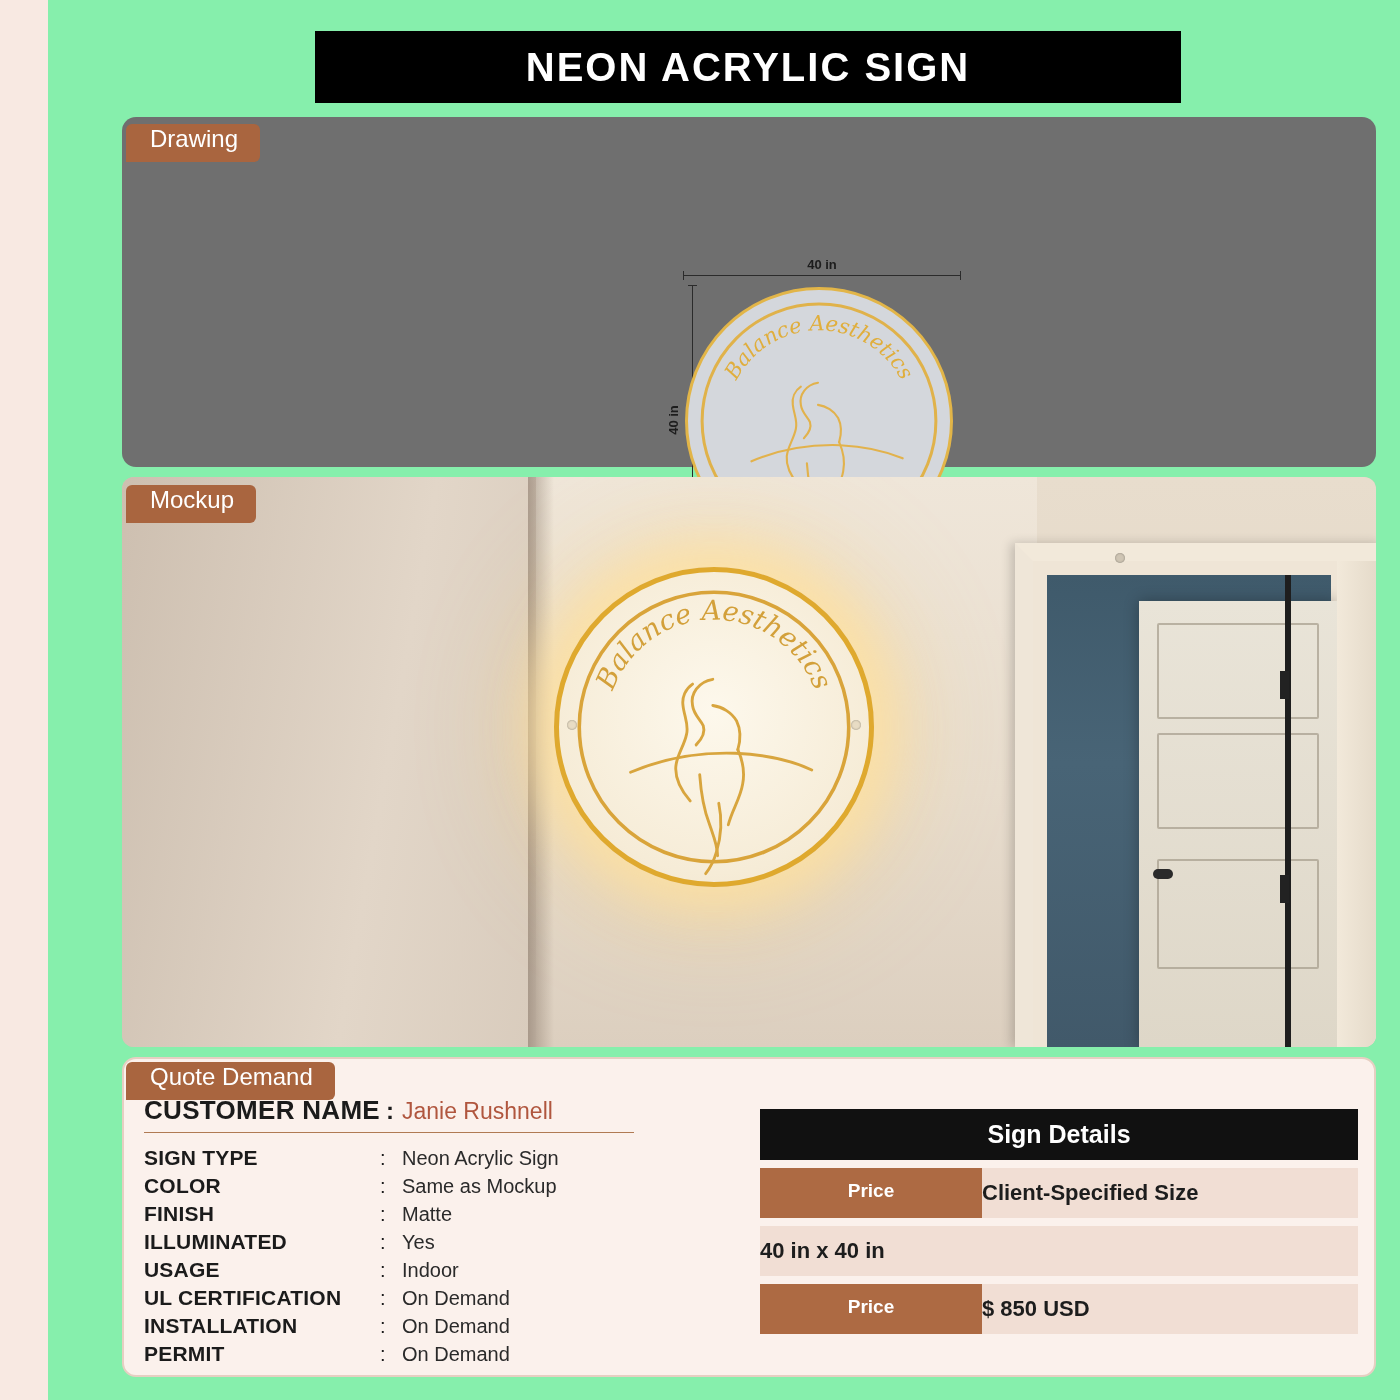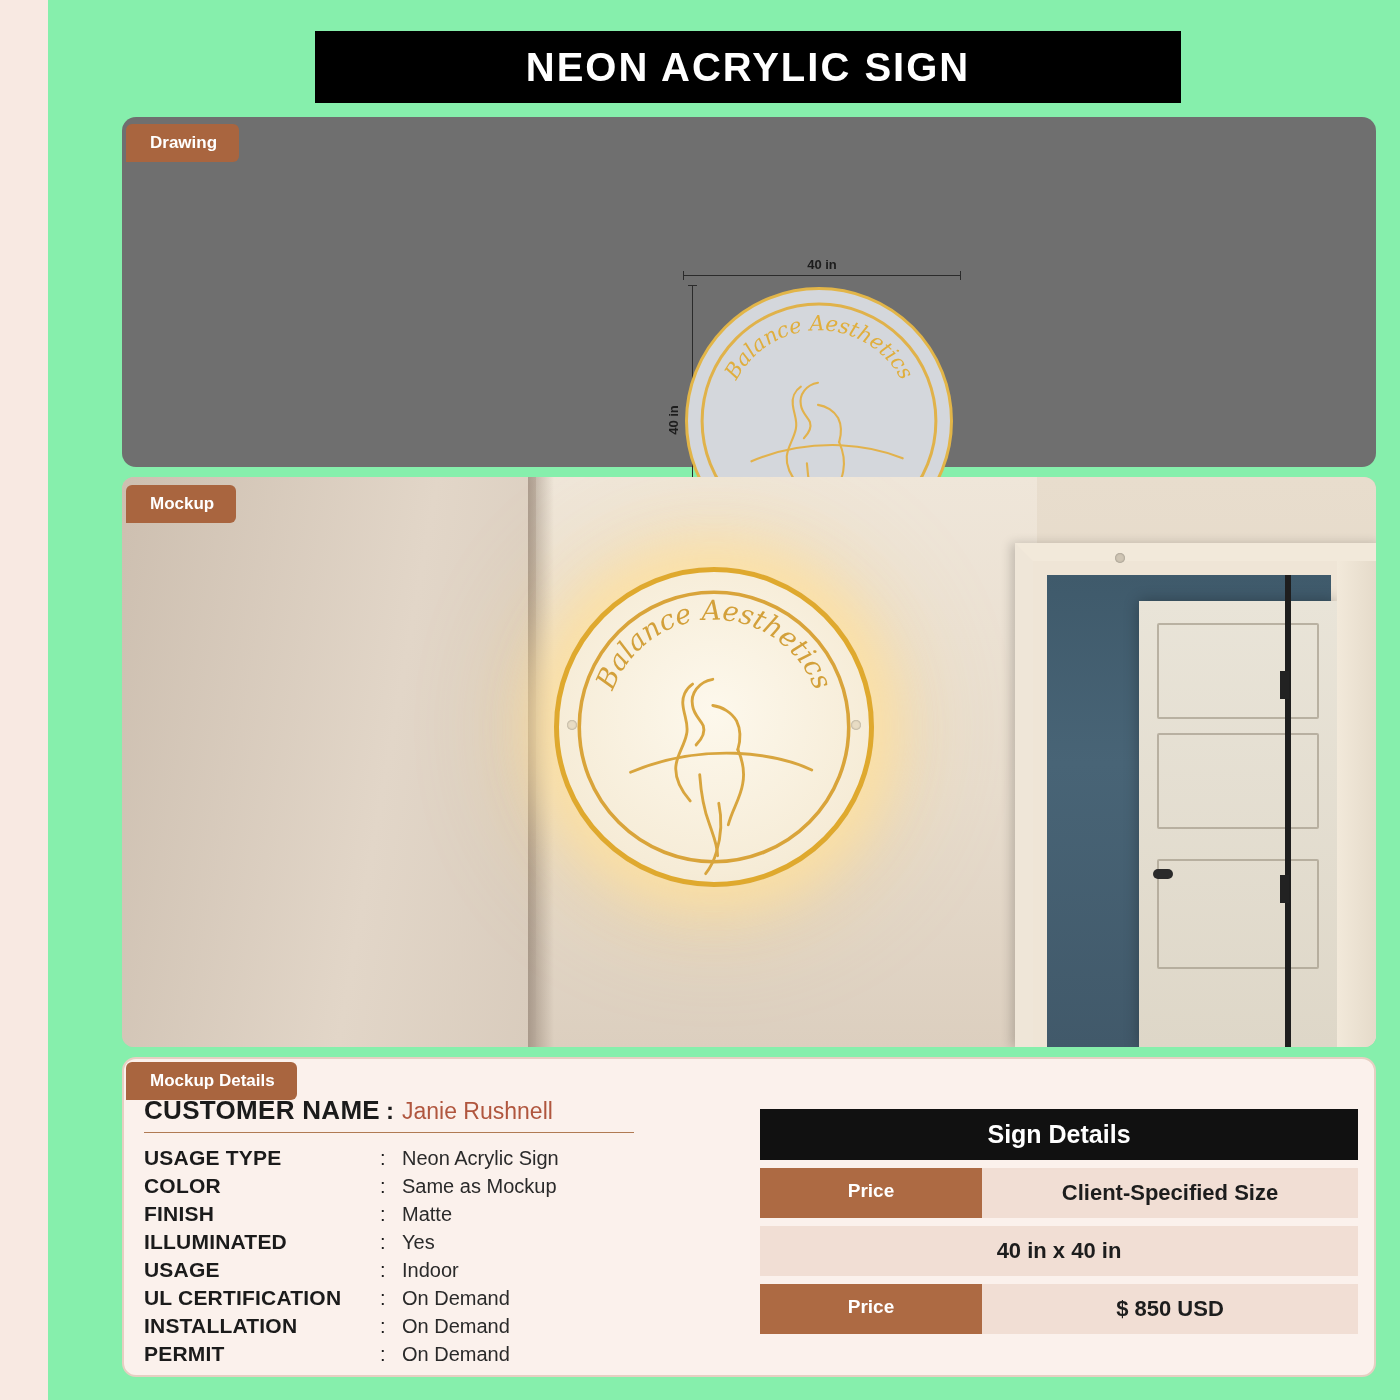--- a/index.html
+++ b/index.html
@@ -29,23 +29,23 @@
     font-size: 40px;
     font-weight: bold;
     letter-spacing: 2px;
   }
 
   
   .tab {
     position: absolute;
     background: #a9653f;
     color: #fff;
-    font-size: 17px;
-    font-weight: bold;
-    padding: 9px 22px 9px 24px;
+    font-size: 24px;
+    font-weight: normal;
+    padding: 1px 22px 9px 24px;
     border-radius: 6px 6px 6px 0;
     z-index: 5;
     white-space: nowrap;
   }
 
   
   .drawing-panel {
     position: absolute;
     left: 74px; top: 117px;
     width: 1254px; height: 350px;
@@ -257,21 +257,21 @@
   }
   .sd-row { display: flex; margin-top: 8px; }
   .sd-key {
     width: 222px; background: #ad6a43; color: #fff;
     font-size: 19px; font-weight: bold;
     text-align: center; padding: 12px 0;
   }
   .sd-val {
     flex: 1; background: #f1ded4; color: #1d1d1d;
     font-size: 22px; font-weight: bold;
-    text-align: center; padding: 12px 0;
+    text-align: left; padding: 12px 0;
   }
 </style>
 </head>
 <body>
 
 <div class="page">
 
   <div class="title-bar">
     <span class="title-text">NEON ACRYLIC SIGN</span>
   </div>
@@ -357,33 +357,33 @@
             <path d="M150 149 c4 9 6 19 4 29 c-2 12 -9 22 -12 34"></path>
             <path d="M118 170 c1 14 3 28 8 41 c3 9 7 18 7 27"></path>
             <path d="M134 194 c3 14 2 28 -2 41 c-2 7 -5 13 -9 18"></path>
             <path d="M60 168 c28 -12 58 -17 88 -16 c22 1 45 5 64 14"></path>
           </g>
         </svg>
       </div>
     </div>
   </div>
 
-  <div class="tab tab-quote">Mockup Details</div>
+  <div class="tab tab-quote">Quote Demand</div>
   <div class="quote-panel"></div>
 
   <div class="quote-left">
     <div class="customer-row">
       <span class="customer-label">CUSTOMER NAME</span>
       <span class="customer-colon">:</span>
       <span class="customer-value">Janie Rushnell</span>
     </div>
 
     <div class="spec-table">
       <div class="spec-row">
-        <span class="spec-key">USAGE TYPE</span>
+        <span class="spec-key">SIGN TYPE</span>
         <span class="spec-colon">:</span>
         <span class="spec-val">Neon Acrylic Sign</span>
       </div>
       <div class="spec-row">
         <span class="spec-key">COLOR</span>
         <span class="spec-colon">:</span>
         <span class="spec-val">Same as Mockup</span>
       </div>
       <div class="spec-row">
         <span class="spec-key">FINISH</span>

